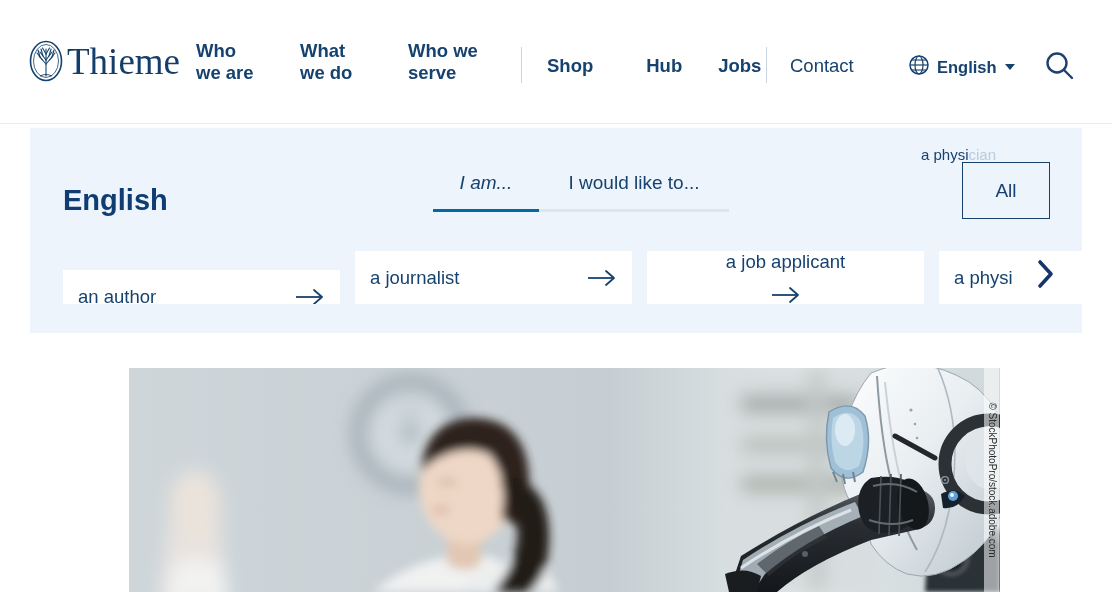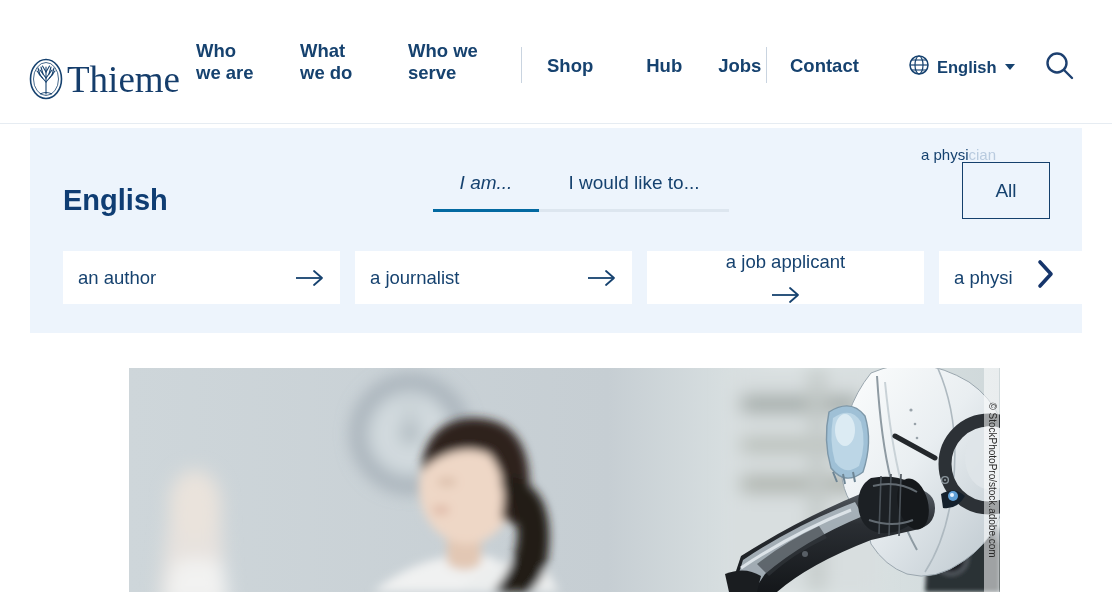--- a/index.html
+++ b/index.html
@@ -27,21 +27,20 @@
     border-bottom: 1px solid #e6ecf2;
   }
 
   .logo {
     position: absolute;
     left: 29px; top: 40px;
     display: flex;
     align-items: center;
     gap: 4px;
     cursor: pointer;
-    margin-top: 18px;
   }
   .logo-mark {
     width: 34px; height: 42px;
     display: block;
   }
   .logo-word {
     font-family: "Liberation Serif", "DejaVu Serif", serif;
     font-size: 37px;
     line-height: 37px;
     color: #153d6b;
@@ -89,21 +88,21 @@
   }
   .ns-shop { margin-right: 53px; }
   .ns-hub  { margin-right: 36px; }
   .ns-jobs { margin-right: 0px; }
 
   .nav-contact {
     position: absolute;
     left: 790px; top: 54px;
     font-size: 18.5px;
     line-height: 24px;
-    font-weight: 700;
+    font-weight: 400;
     color: #16426f;
     cursor: pointer;
   }
 
   .lang {
     position: absolute;
     left: 908px; top: 54px;
     display: flex;
     align-items: center;
     gap: 7px;
@@ -197,21 +196,21 @@
     padding: 0 15px 0 15px;
     box-sizing: border-box;
     cursor: pointer;
   }
   .card-label {
     font-size: 18.5px;
     color: #16426f;
   }
   .card-arrow { width: 30px; height: 18px; flex: none; }
 
-  .card-0 { left: 0px;   width: 277px; }
+  .card-0 { left: 0px;   width: 277px; margin-top: 19px; }
   .card-1 { left: 292px; width: 277px; }
   .card-2 { left: 584px; width: 277px; flex-direction: column; }
   .card-3 { left: 876px; width: 277px; }
 
   .card-3 .card-label { position: relative; z-index: 1; }
 
   
   .card-3-ghost {
     position: absolute;
     left: 891px; top: 17px;

